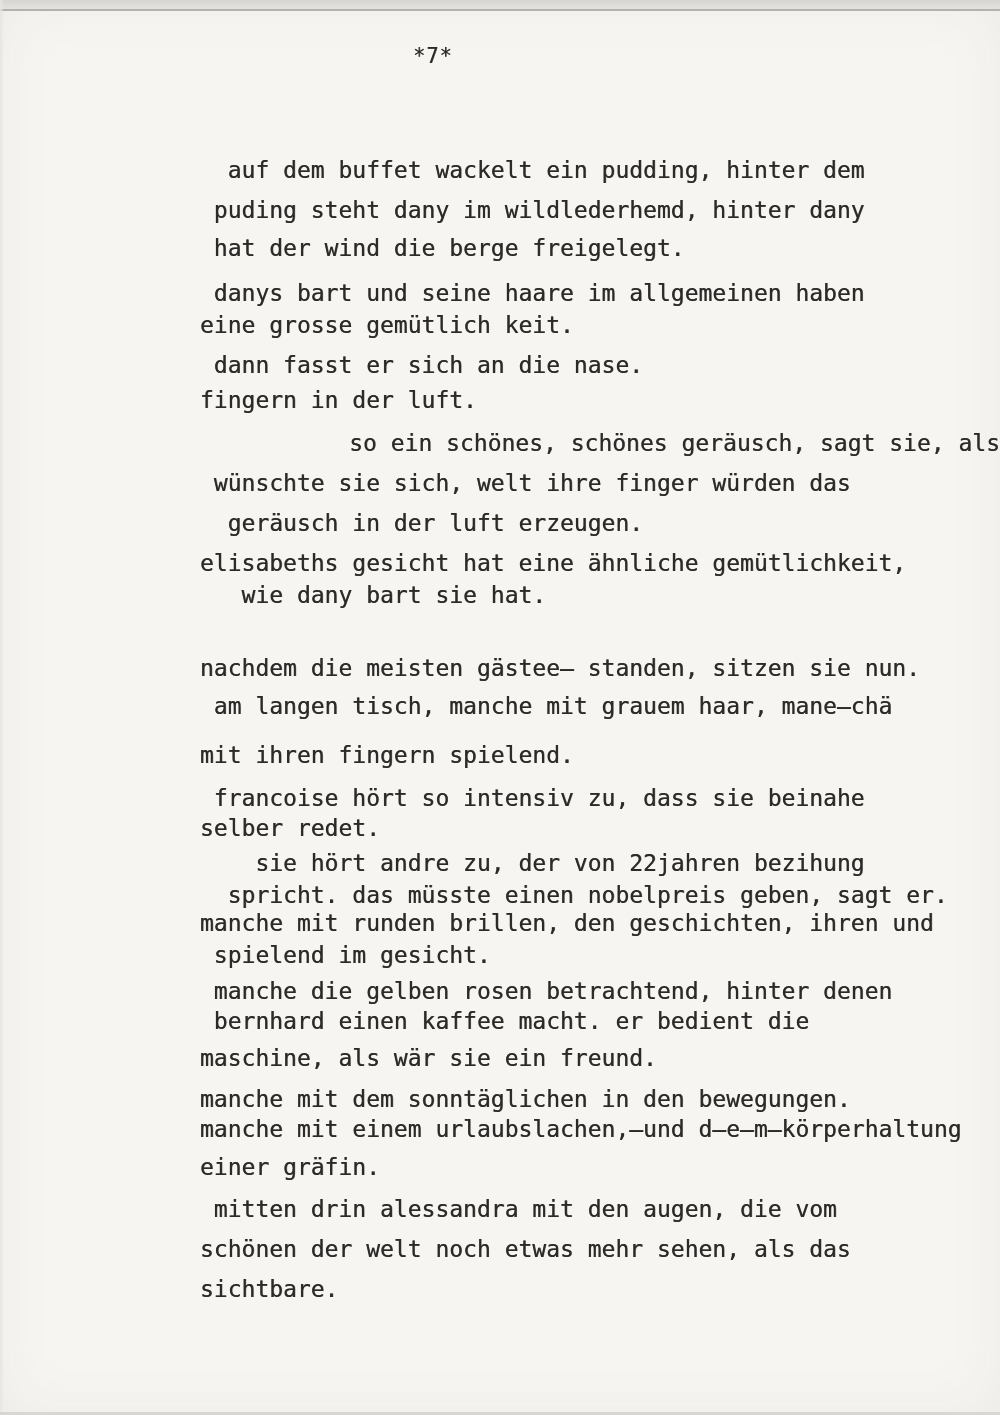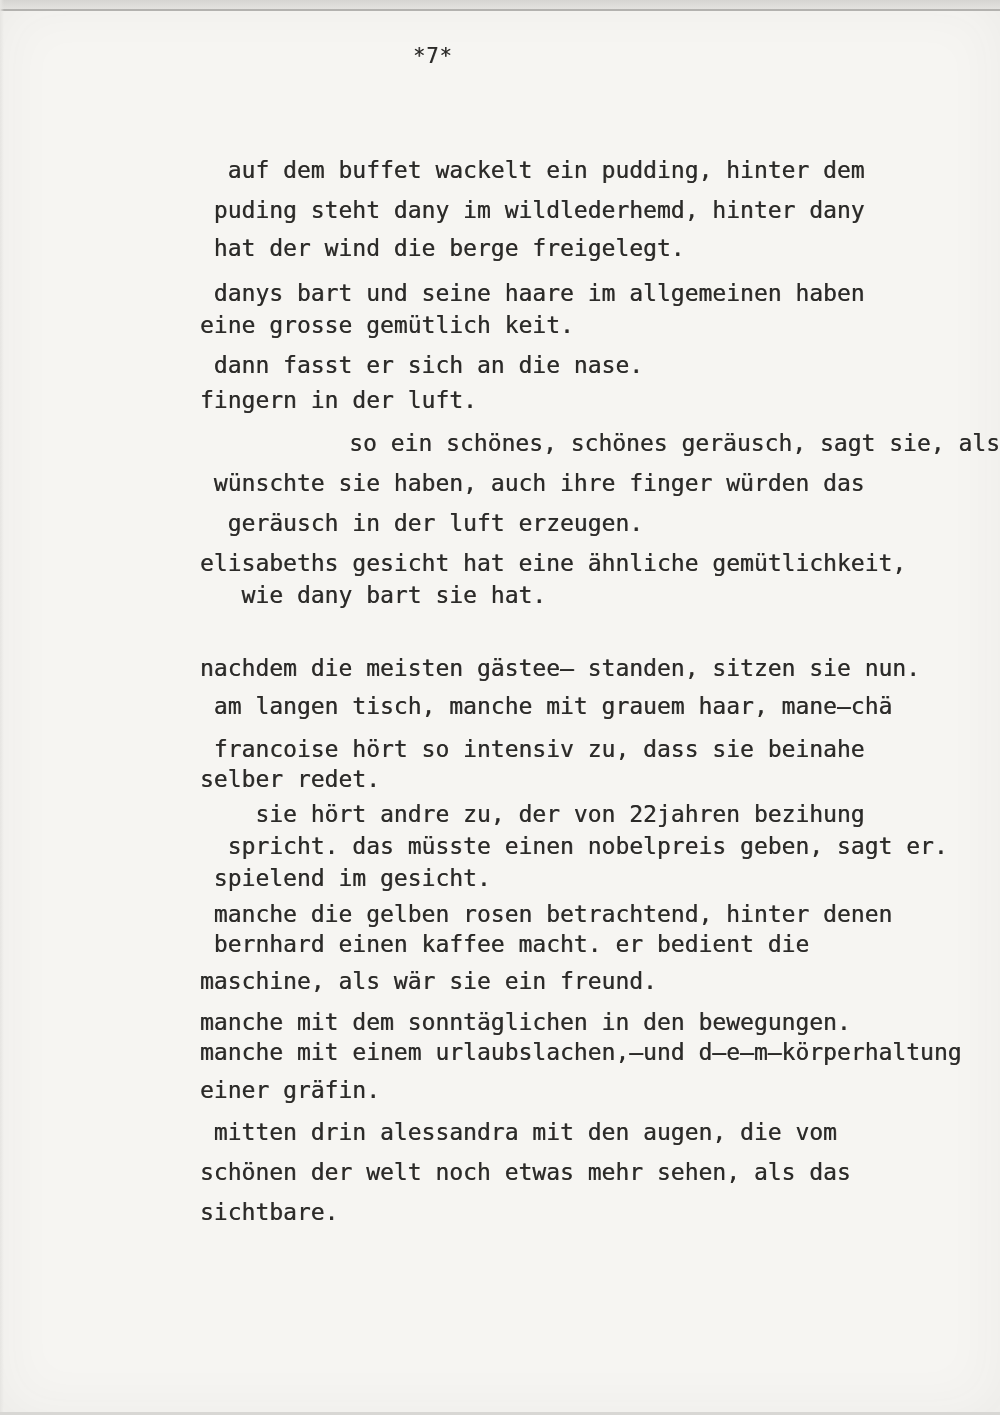--- a/index.html
+++ b/index.html
@@ -63,30 +63,32 @@
 
   <div class="text-body">
       <div class="line" style="margin-top: 86px;">  auf dem buffet wackelt ein pudding, hinter dem</div>
       <div class="line" style="margin-top: 12px;"> puding steht dany im wildlederhemd, hinter dany</div>
       <div class="line" style="margin-top: 10px;"> hat der wind die berge freigelegt.</div>
       <div class="line" style="margin-top: 17px;"> danys bart und seine haare im allgemeinen haben</div>
       <div class="line" style="margin-top: 4px;">eine grosse gemütlich keit.</div>
       <div class="line" style="margin-top: 12px;"> dann fasst er sich an die nase.</div>
       <div class="line" style="margin-top: 7px;">fingern in der luft.</div>
       <div class="line" style="margin-top: 15px; text-align: right;">so ein schönes, schönes geräusch, sagt sie, als</div>
-      <div class="line" style="margin-top: 12px;"> wünschte sie haben, auch ihre finger würden das</div>
+      <div class="line" style="margin-top: 12px;"> wünschte sie sich, welt ihre finger würden das</div>
       <div class="line" style="margin-top: 12px;">  geräusch in der luft erzeugen.</div>
       <div class="line" style="margin-top: 12px;">elisabeths gesicht hat eine ähnliche gemütlichkeit,</div>
       <div class="line" style="margin-top: 4px;">   wie dany bart sie hat.</div>
       <div class="line" style="margin-top: 45px;">nachdem die meisten gästee̶ standen, sitzen sie nun.</div>
       <div class="line" style="margin-top: 10px;"> am langen tisch, manche mit grauem haar, mane̶chä</div>
+      <div class="line" style="margin-top: 21px;">mit ihren fingern spielend.</div>
       <div class="line" style="margin-top: 15px;"> francoise hört so intensiv zu, dass sie beinahe</div>
       <div class="line" style="margin-top: 2px;">selber redet.</div>
       <div class="line" style="margin-top: 7px;">    sie hört andre zu, der von 22jahren bezihung</div>
       <div class="line" style="margin-top: 4px;">  spricht. das müsste einen nobelpreis geben, sagt er.</div>
+      <div class="line" style="margin-top: 0px;">manche mit runden brillen, den geschichten, ihren und</div>
       <div class="line" style="margin-top: 4px;"> spielend im gesicht.</div>
       <div class="line" style="margin-top: 8px;"> manche die gelben rosen betrachtend, hinter denen</div>
       <div class="line" style="margin-top: 2px;"> bernhard einen kaffee macht. er bedient die</div>
       <div class="line" style="margin-top: 9px;">maschine, als wär sie ein freund.</div>
       <div class="line" style="margin-top: 13px;">manche mit dem sonntäglichen in den bewegungen.</div>
       <div class="line" style="margin-top: 2px;">manche mit einem urlaubslachen,̶und d̶e̶m̶körperhaltung</div>
       <div class="line" style="margin-top: 10px;">einer gräfin.</div>
       <div class="line" style="margin-top: 14px;"> mitten drin alessandra mit den augen, die vom</div>
       <div class="line" style="margin-top: 12px;">schönen der welt noch etwas mehr sehen, als das</div>
       <div class="line" style="margin-top: 12px;">sichtbare.</div>

